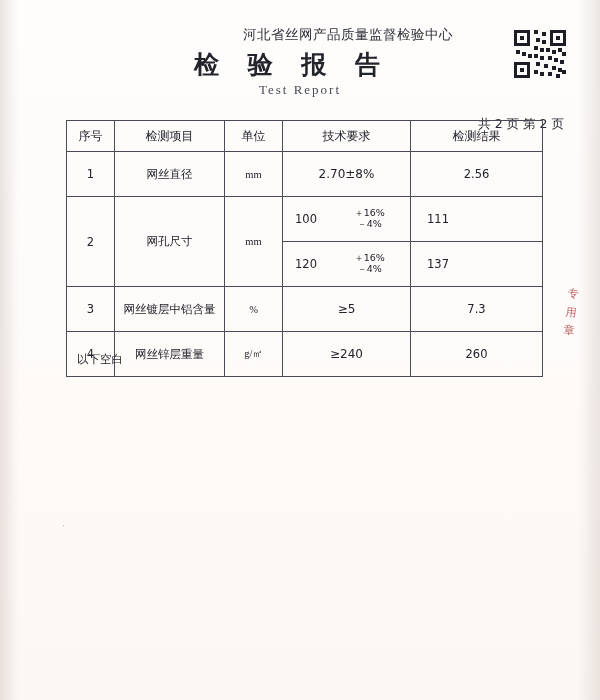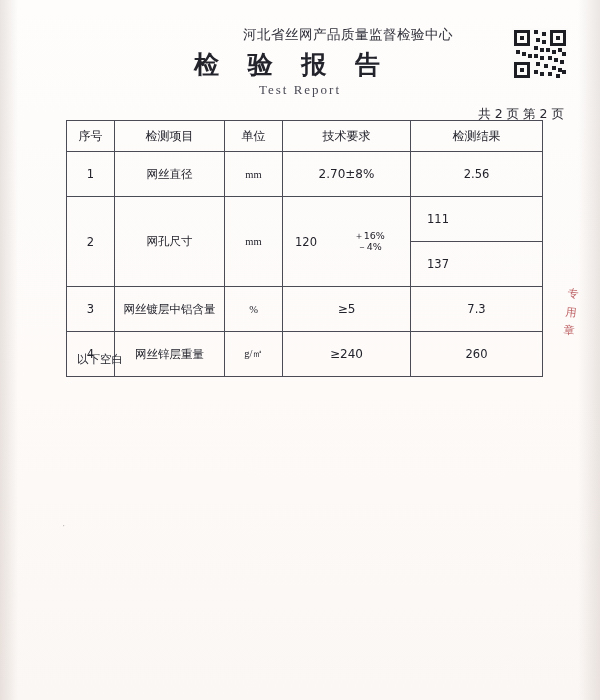--- a/index.html
+++ b/index.html
@@ -96,21 +96,21 @@
     left: 66px;
     top: 0;
     font-size: 12px;
     font-family: "Liberation Mono", monospace;
     color: #26262f;
     letter-spacing: .2px;
   }
   .page-count {
     position: absolute;
     right: 36px;
-    top: 6px;
+    top: 16px;
     font-size: 12.5px;
     font-family: "DejaVu Sans", sans-serif;
     color: #26262f;
   }
 
   table.report {
     position: absolute;
     left: 66px;
     top: 120px;
     width: 476px;
@@ -291,20 +291,27 @@
         <td class="res">2.56</td>
       </tr>
 
       <tr>
         <td class="idx" style="height:88px">2</td>
         <td class="item">网孔尺寸</td>
         <td class="unit">mm</td>
         <td class="req-nested">
           <table class="nested">
             <tbody>
+                <tr class="top">
+              <td class="nv">100</td>
+              <td class="tol">
+                <span>＋16%</span>
+                <span>－4%</span>
+              </td>
+            </tr>
             <tr>
               <td class="nv">120</td>
               <td class="tol">
                 <span>＋16%</span>
                 <span>－4%</span>
               </td>
             </tr>
           </tbody>
             </table>
         </td>

